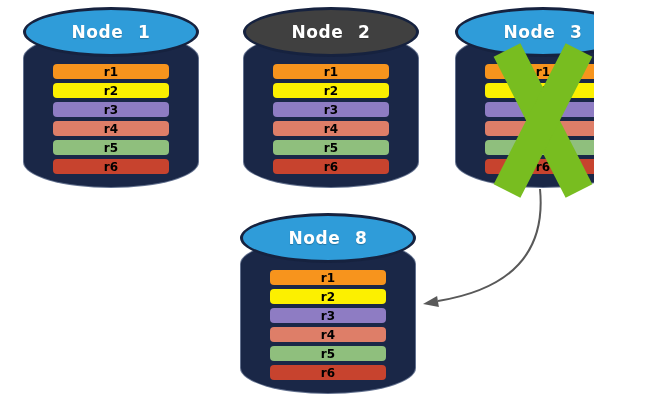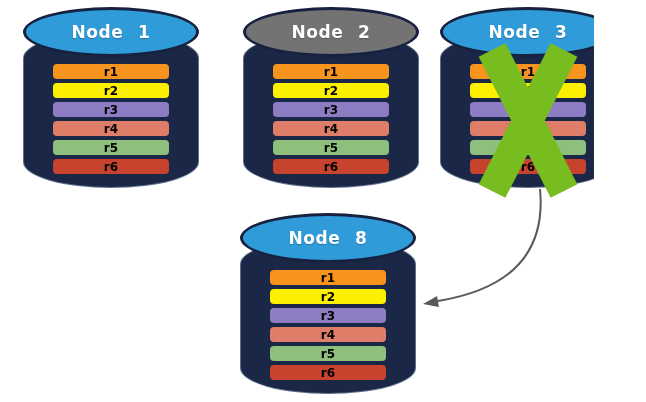--- a/index.html
+++ b/index.html
@@ -113,21 +113,21 @@
           <span class="bar-label" style="color: rgb(0, 0, 0);">r5</span>
         </div>
       <div class="bar" style="background: rgb(199, 67, 46);">
           <span class="bar-label" style="color: rgb(0, 0, 0);">r6</span>
         </div>
     </div>
   </div>
 
   <div class="node" style="left:243px; top:7px;">
     <div class="cyl-body" style="background: rgb(26, 39, 71);"></div>
-    <div class="cyl-top" style="background: #737373; border-color: rgb(22, 34, 63);">
+    <div class="cyl-top" style="background: #404040; border-color: rgb(22, 34, 63);">
       <span class="node-label" style="color: rgb(255, 255, 255);">Node 2</span>
     </div>
     <div class="bars">
       <div class="bar" style="background: rgb(247, 148, 29);">
           <span class="bar-label" style="color: rgb(0, 0, 0);">r1</span>
         </div>
       <div class="bar" style="background: rgb(252, 240, 0);">
           <span class="bar-label" style="color: rgb(0, 0, 0);">r2</span>
         </div>
       <div class="bar" style="background: rgb(142, 124, 195);">
@@ -138,21 +138,21 @@
         </div>
       <div class="bar" style="background: rgb(143, 191, 125);">
           <span class="bar-label" style="color: rgb(0, 0, 0);">r5</span>
         </div>
       <div class="bar" style="background: rgb(199, 67, 46);">
           <span class="bar-label" style="color: rgb(0, 0, 0);">r6</span>
         </div>
     </div>
   </div>
 
-  <div class="node" style="left:440px; top:7px;">
+  <div class="node" style="left:455px; top:7px;">
     <div class="cyl-body" style="background: rgb(26, 39, 71);"></div>
     <div class="cyl-top" style="background: rgb(47, 156, 217); border-color: rgb(22, 34, 63);">
       <span class="node-label" style="color: rgb(255, 255, 255);">Node 3</span>
     </div>
     <div class="bars">
       <div class="bar" style="background: rgb(247, 148, 29);">
           <span class="bar-label" style="color: rgb(0, 0, 0);">r1</span>
         </div>
       <div class="bar" style="background: rgb(252, 240, 0);">
           <span class="bar-label" style="color: rgb(0, 0, 0);">r2</span>

